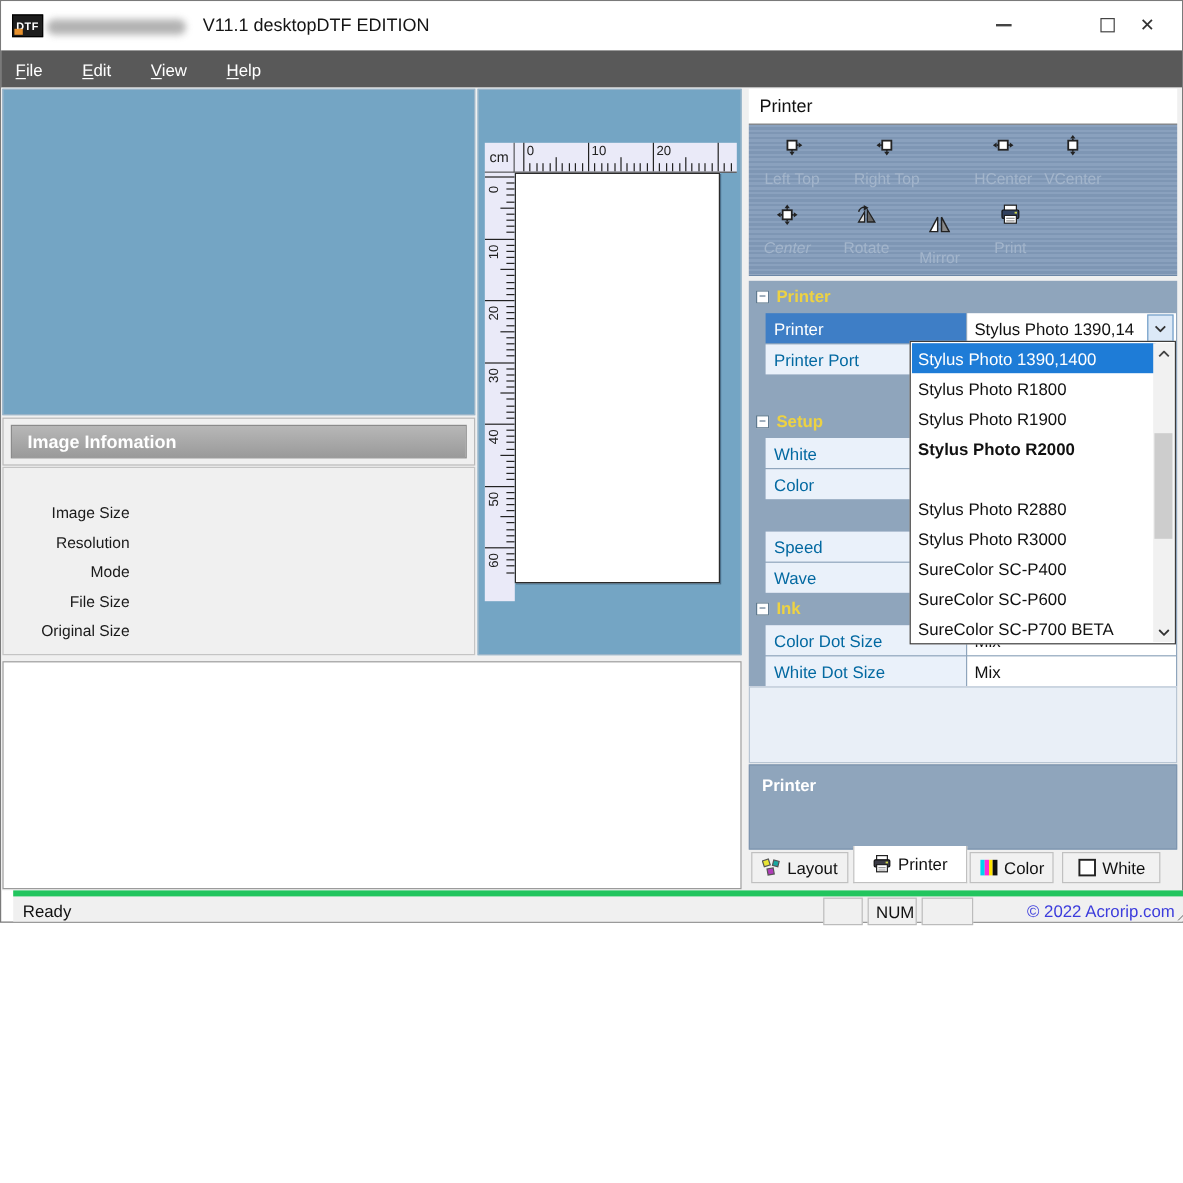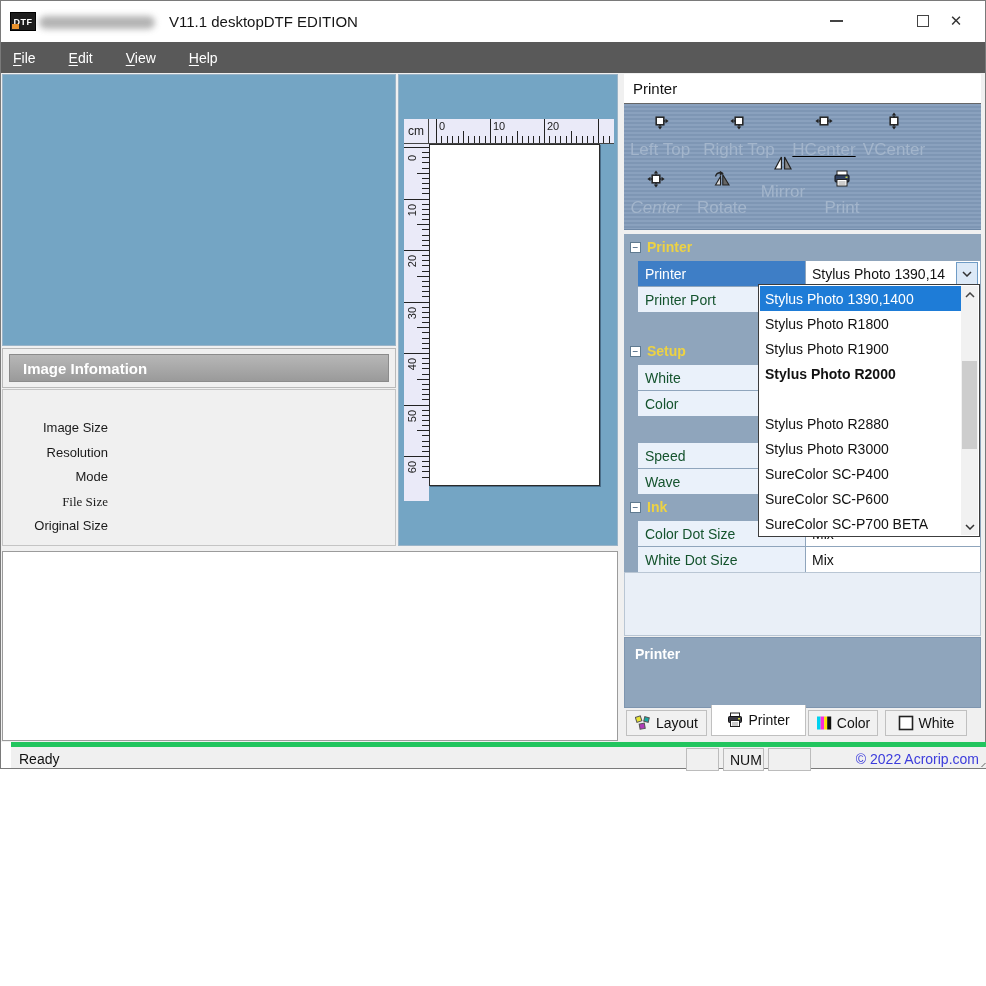--- a/index.html
+++ b/index.html
@@ -53,29 +53,29 @@
            box-shadow:1px 1px 0 #4a6e8a; }
 
   .bottom-panel { position:absolute; left:1px; top:478px; width:616px; height:190px; background:#fff; border:1px solid #9b9b9b; }
 
   
   .rp-title { position:absolute; left:623px; top:1px; width:357px; height:30px; background:#fff; font-size:15px; color:#111;
               display:flex; align-items:center; padding-left:9px; border-bottom:1px solid #666; }
   .toolbar { position:absolute; left:623px; top:31px; width:357px; height:126px;
              background:repeating-linear-gradient(180deg,#8aa1be 0 2px,#7e96b4 2px 4px); border-bottom:1px solid #6d87a6; }
   .tb-btn { position:absolute; width:78px; display:flex; flex-direction:column; align-items:center; }
-  .tb-btn .lbl { margin-top:6px; font-size:17px; color:#a3b5cb; white-space:nowrap; }
+  .tb-btn .lbl { margin-top:6px; font-size:13px; color:#a3b5cb; white-space:nowrap; }
 
   
   .propgrid { position:absolute; left:623px; top:161px; width:357px; height:338px; background:#8fa5bc; }
   .grow { position:absolute; left:0; width:357px; height:25px; }
   .sec-box { position:absolute; left:6px; top:7px; width:11px; height:11px; background:#fff; border:1px solid #5f7astroke90;
              border:1px solid #5f7a90; font-size:10px; line-height:9px; text-align:center; color:#2a4a6a; }
   .sec-lbl { position:absolute; left:23px; top:4px; font-size:14px; font-weight:bold; color:#edd243; }
-  .cell-name { position:absolute; left:14px; top:0; width:167px; height:25px; background:#eaf1fa; font-size:14px; color:#14532d;
+  .cell-name { position:absolute; left:14px; top:0; width:167px; height:25px; background:#eaf1fa; font-size:14px; color:#0369a1;
                display:flex; align-items:center; padding-left:7px; white-space:nowrap; overflow:hidden; }
   .cell-val { position:absolute; left:182px; top:0; width:174px; height:25px; background:#fff; font-size:14px; color:#111;
               display:flex; align-items:center; padding-left:6px; white-space:nowrap; overflow:hidden; }
   .grow.sel .cell-name { background:#3e7ec6; color:#fff; }
   .combo-btn { position:absolute; right:2px; top:1px; width:22px; height:23px; background:#dce9f7; border:1px solid #6f9cc6;
                display:flex; align-items:center; justify-content:center; }
   .grid-empty { position:absolute; left:623px; top:499px; width:357px; height:64px; background:#e9eff7; border:1px solid #b9c6d4; }
   .desc-box { position:absolute; left:623px; top:564px; width:357px; height:71px; background:#8fa5bc; border:1px solid #7e95af;
               color:#fff; font-weight:bold; font-size:14px; padding:8px 0 0 10px; }
 
@@ -140,21 +140,21 @@
 
     <div class="info-outer">
       <div class="info-header">
         <span>Image Infomation</span>
       </div>
     </div>
     <div class="info-fields" id="infoFields">
         <div class="info-field" style="top: 30px;">Image Size</div>
         <div class="info-field" style="top: 54.5px;">Resolution</div>
         <div class="info-field" style="top: 79px;">Mode</div>
-        <div class="info-field" style="top: 103.5px; font-family: Liberation Serif, serif;">File Size</div>
+        <div class="info-field" style="top: 103.5px;">File Size</div>
         <div class="info-field" style="top: 128px;">Original Size</div>
       </div>
 
     <div class="preview">
       <div class="ruler-corner">cm</div>
       <div class="h-ruler" id="hRuler">
           <div class="htick" style="left: 7px; height: 25px;"></div>
           <div class="htick" style="left: 12.4px; height: 7px;"></div>
           <div class="htick" style="left: 17.8px; height: 7px;"></div>
           <div class="htick" style="left: 23.2px; height: 7px;"></div>
@@ -288,21 +288,21 @@
         <div class="tb-btn" style="left: 76px; top: 8px;">
           <div><svg width="18" height="18" viewBox="0 0 18 18">
               <rect x="5.2" y="5.2" width="7.6" height="7.6" fill="#fff" stroke="#222" stroke-width="1.5"></rect>
               <line x1="5.5" y1="9" x2="3.5" y2="9" stroke="#222" stroke-width="1.4"></line>
               <polygon points="3.5,6.8 0.4,9 3.5,11.2" fill="#222"></polygon>
               <line x1="9" y1="12.5" x2="9" y2="14.5" stroke="#222" stroke-width="1.4"></line>
               <polygon points="6.8,14.5 9,17.6 11.2,14.5" fill="#222"></polygon>
             </svg></div>
           <div class="lbl">Right Top</div>
         </div>
-        <div class="tb-btn" style="left: 161px; top: 8px; text-decoration: underline;">
+        <div class="tb-btn" style="left: 173px; top: 8px;">
           <div><svg width="18" height="18" viewBox="0 0 18 18">
               <rect x="5.2" y="5.2" width="7.6" height="7.6" fill="#fff" stroke="#222" stroke-width="1.5"></rect>
               <line x1="5.5" y1="9" x2="3.5" y2="9" stroke="#222" stroke-width="1.4"></line>
               <polygon points="3.5,6.8 0.4,9 3.5,11.2" fill="#222"></polygon>
               <line x1="12.5" y1="9" x2="14.5" y2="9" stroke="#222" stroke-width="1.4"></line>
               <polygon points="14.5,6.8 17.6,9 14.5,11.2" fill="#222"></polygon>
             </svg></div>
           <div class="lbl">HCenter</div>
         </div>
         <div class="tb-btn" style="left: 231px; top: 8px;">
@@ -331,21 +331,21 @@
         </div>
         <div class="tb-btn" style="left: 59px; top: 66px;">
           <div><svg width="18" height="18" viewBox="0 0 18 18">
               <path d="M2.5 6.5 A5 5 0 0 1 8 2.8" fill="none" stroke="#222" stroke-width="1.3"></path>
               <polygon points="6.8,0.8 10.8,3.2 6.8,5.6" fill="#222"></polygon>
               <polygon points="2.5,15 7.5,6.5 7.5,15" fill="#ddd" stroke="#222" stroke-width="1.1"></polygon>
               <polygon points="9.8,15 9.8,4.8 16,15" fill="#666" stroke="#222" stroke-width="1.1"></polygon>
             </svg></div>
           <div class="lbl">Rotate</div>
         </div>
-        <div class="tb-btn" style="left: 120px; top: 50px; text-align: right;">
+        <div class="tb-btn" style="left: 120px; top: 74px; text-align: right;">
           <div><svg width="18" height="18" viewBox="0 0 18 18">
               <polygon points="7.4,3 7.4,15 1,15" fill="#fff" stroke="#222" stroke-width="1.2"></polygon>
               <polygon points="10.6,3 10.6,15 17,15" fill="#888" stroke="#222" stroke-width="1.2"></polygon>
             </svg></div>
           <div class="lbl">Mirror</div>
         </div>
         <div class="tb-btn" style="left: 179px; top: 66px;">
           <div><svg width="18" height="18" viewBox="0 0 18 18">
               <rect x="4" y="1" width="10" height="4.5" fill="#fff" stroke="#222"></rect>
               <rect x="2" y="5" width="14" height="7" rx="1" fill="#31415f" stroke="#111"></rect>

